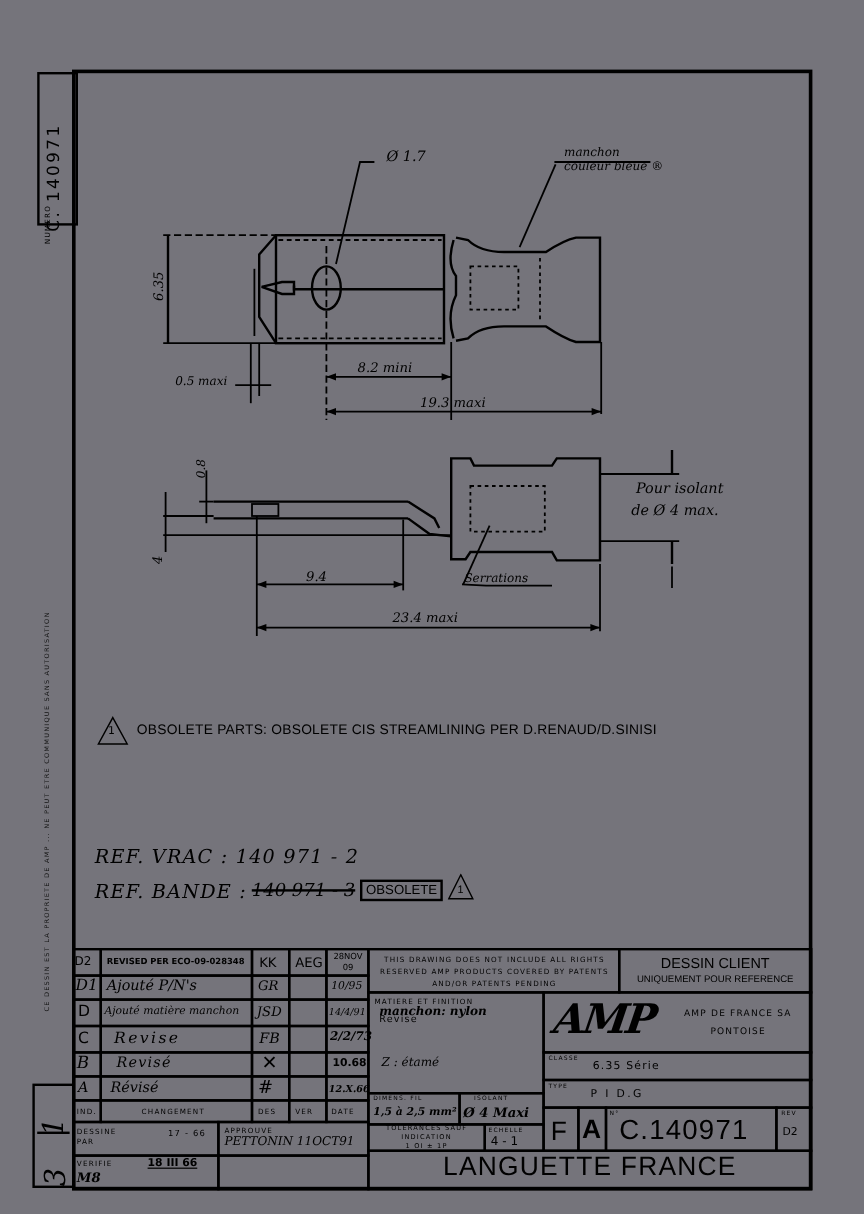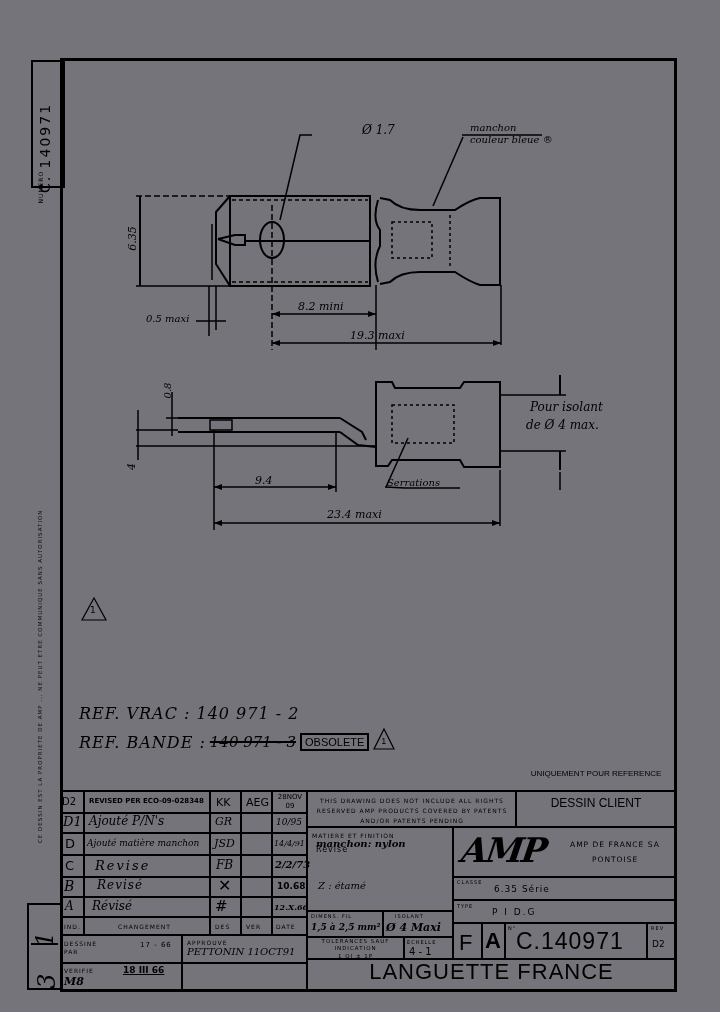--- a/index.html
+++ b/index.html
@@ -106,41 +106,42 @@
     <polygon points="376,314 368,311 368,317"></polygon>
     <polygon points="272,343 280,340 280,346"></polygon>
     <polygon points="501,343 493,340 493,346"></polygon>
     <polygon points="214,487 222,484 222,490"></polygon>
     <polygon points="336,487 328,484 328,490"></polygon>
     <polygon points="214,523 222,520 222,526"></polygon>
     <polygon points="500,523 492,520 492,526"></polygon>
   </g>
 </svg>
 
-<div class="abs hand" style="left:322px; top:123px; font-size:12px;margin-left:40px;">Ø 1.7</div>
+<div class="abs hand" style="left:322px; top:123px; font-size:12px;">Ø 1.7</div>
 <div class="abs hand" style="left:470px; top:122px; font-size:10px;">manchon</div>
 <div class="abs hand" style="left:470px; top:134px; font-size:10px;">couleur bleue ®</div>
 <div class="abs hand" style="left:120px; top:232px; font-size:11px; transform:rotate(-90deg);">6.35</div>
 <div class="abs hand" style="left:298px; top:300px; font-size:11px;">8.2 mini</div>
 <div class="abs hand" style="left:350px; top:329px; font-size:11px;">19.3 maxi</div>
 <div class="abs hand" style="left:146px; top:313px; font-size:10px;">0.5 maxi</div>
 
 <div class="abs hand" style="left:160px; top:385px; font-size:10px; transform:rotate(-90deg);">0.8</div>
 <div class="abs hand" style="left:128px; top:460px; font-size:11px; transform:rotate(-90deg);">4</div>
 <div class="abs hand" style="left:255px; top:474px; font-size:11px;">9.4</div>
 <div class="abs hand" style="left:327px; top:508px; font-size:11px;">23.4 maxi</div>
 <div class="abs hand" style="left:387px; top:477px; font-size:10px;">Serrations</div>
 <div class="abs hand" style="left:530px; top:400px; font-size:12px;">Pour isolant</div>
 <div class="abs hand" style="left:526px; top:418px; font-size:12px;">de Ø 4 max.</div>
 
 <div class="abs" style="left:80px; top:596px; display:flex; align-items:center; gap:6px;">
   <svg width="28" height="26" viewBox="0 0 28 26" style="position:static;">
     <polygon points="14,2 26,24 2,24" fill="none" stroke="#000" stroke-width="1.2"></polygon>
   </svg>
   <span class="abs" style="left:10px; top:9px; font-size:9px;">1</span>
+  <span style="font-family:'Liberation Sans',sans-serif; font-size:11.5px; letter-spacing:0.2px;">OBSOLETE PARTS: OBSOLETE CIS STREAMLINING PER D.RENAUD/D.SINISI</span>
 </div>
 
 <div class="abs hand" style="left:79px; top:704px; font-size:16px; letter-spacing:1px;">REF.  VRAC  :  140 971 - 2</div>
 <div class="abs" style="left:79px; top:731px; display:flex; align-items:center; gap:4px;">
   <span class="hand" style="font-size:16px; letter-spacing:1px;">REF.  BANDE  :</span>
   <span class="hand" style="font-size:15px; text-decoration:line-through; text-decoration-thickness:2px;">140 971 - 3</span>
   <span style="border:2px solid #000; padding:0 3px; font-family:'Liberation Sans',sans-serif; font-size:11px; line-height:14px;">OBSOLETE</span>
   <span style="position:relative; width:22px; height:22px; display:inline-block;">
     <svg width="22" height="22" viewBox="0 0 22 22" style="position:absolute;left:0;top:-3px;">
       <polygon points="11,1 21,21 1,21" fill="none" stroke="#000" stroke-width="1.2"></polygon>
@@ -242,21 +243,21 @@
   <div class="abs hand" style="left:64px; top:975px; font-size:11px; font-weight:bold;">M8</div>
   <div class="abs" style="left:123px; top:965px; font-size:9px; font-weight:bold; text-decoration:underline;">18 III 66</div>
 </div>
 
 <div>
   <div class="cell" style="left:306px; top:790px; width:211px; height:38px;"></div>
   <div class="abs tiny" style="left:312px; top:796px; width:200px; font-size:6px; line-height:10px; text-align:center;">THIS DRAWING DOES NOT INCLUDE ALL RIGHTS RESERVED AMP PRODUCTS COVERED BY PATENTS AND/OR PATENTS PENDING</div>
 
   <div class="cell" style="left:515px; top:790px; width:162px; height:38px;"></div>
   <div class="abs" style="left:515px; top:796px; width:162px; text-align:center; font-size:12px; font-family:'Liberation Sans',sans-serif;">DESSIN CLIENT</div>
-  <div class="abs" style="left:515px; top:769px; width:162px; text-align:center; font-size:8px; font-family:'Liberation Sans',sans-serif;">UNIQUEMENT POUR REFERENCE</div>
+  <div class="abs" style="left:515px; top:811px; width:162px; text-align:center; font-size:8px; font-family:'Liberation Sans',sans-serif;">UNIQUEMENT POUR REFERENCE</div>
 
   <div class="cell" style="left:306px; top:826px; width:148px; height:86px;"></div>
   <div class="abs tiny" style="left:312px; top:832px;">MATIERE ET FINITION</div>
   <div class="abs" style="left:316px; top:845px; font-size:8px; letter-spacing:1px;">Revise</div>
   <div class="abs hand" style="left:316px; top:838px; font-size:10px; font-weight:bold;">manchon: nylon</div>
   <div class="abs hand" style="left:318px; top:880px; font-size:10px;">Z : étamé</div>
 
   <div class="cell" style="left:452px; top:826px; width:225px; height:52px;"></div>
   <div class="abs" style="left:462px; top:830px; font-family:'DejaVu Serif',serif; font-weight:bold; font-style:italic; font-size:34px; letter-spacing:-2px; transform:skewX(-8deg);">AMP</div>
   <div class="abs" style="left:570px; top:840px; font-size:7.5px; letter-spacing:1px;">AMP DE FRANCE SA</div>

